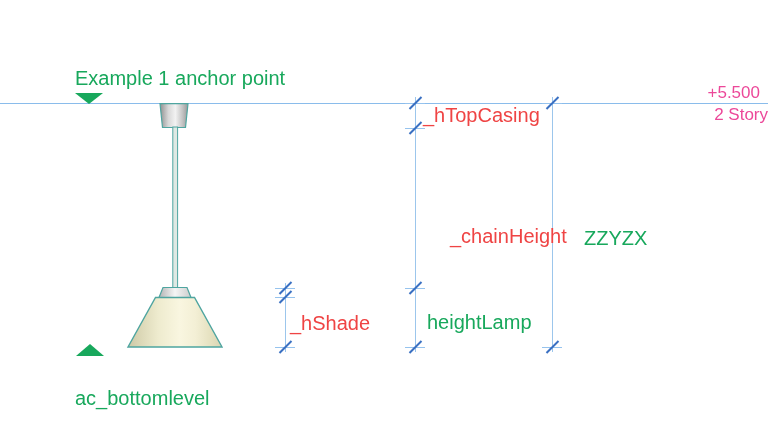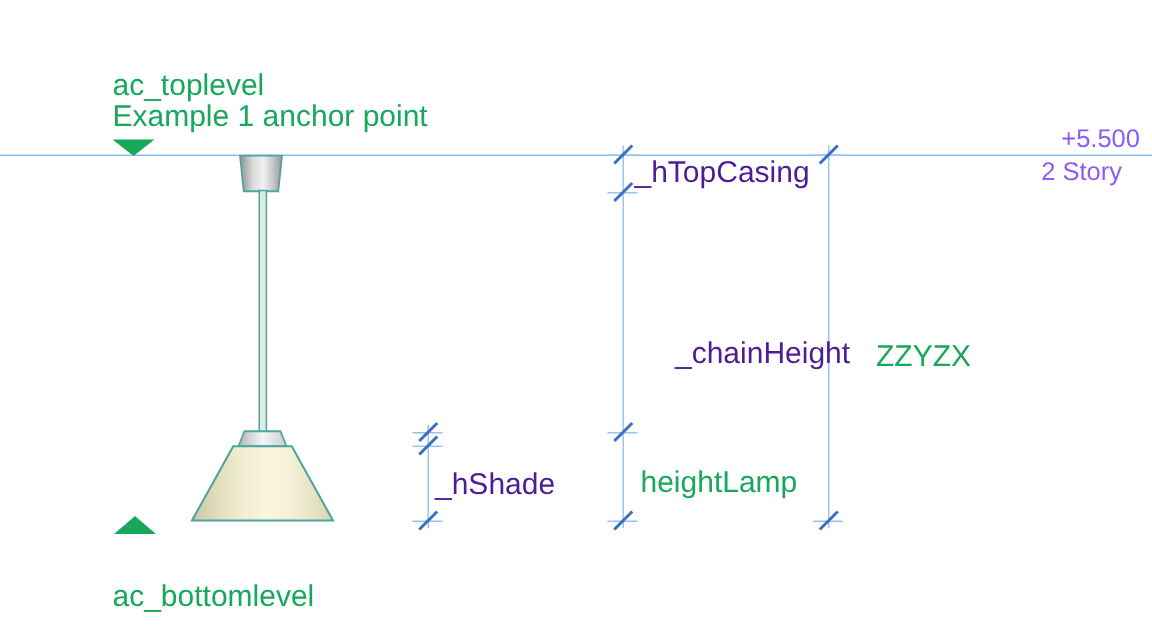--- a/index.html
+++ b/index.html
@@ -3,22 +3,22 @@
 <meta charset="utf-8">
 <style>
   html,body{margin:0;padding:0;background:#ffffff;}
   .canvas{
     position:relative;width:768px;height:427px;background:#ffffff;overflow:hidden;
     font-family:"Liberation Sans",sans-serif;
   }
   .abs{position:absolute;white-space:nowrap;}
   
   .green-label{color:#18a85c;font-size:20px;line-height:20px;}
-  .gray-label{color:#4c1d95;font-size:20px;line-height:22px;}
-  .blue-label{color:#8b5cf6;font-size:17px;line-height:18px;}
+  .gray-label{color:#ef4444;font-size:20px;line-height:22px;}
+  .blue-label{color:#ec4899;font-size:17px;line-height:18px;}
   
   .level-line{left:0;top:103px;width:768px;height:1px;background:#8abceb;}
   
   .tri-down{left:75px;top:93px;width:0;height:0;
     border-left:14px solid transparent;border-right:14px solid transparent;
     border-top:11px solid #18a85c;}
   .tri-up{left:76px;top:344px;width:0;height:0;
     border-left:14px solid transparent;border-right:14px solid transparent;
     border-bottom:12px solid #18a85c;}
   
@@ -32,23 +32,22 @@
   .lamp-svg{left:125px;top:103px;width:100px;height:250px;}
 </style>
 </head>
 <body>
 
 <div class="canvas">
 
   <div class="abs level-line"></div>
 
   <div class="abs blue-label" style="top:84px;right:8px;text-align:right;">+5.500</div>
-  <div class="abs blue-label" style="top:106px;right:20px;text-align:left;">2 Story</div>
+  <div class="abs blue-label" style="top:106px;right:0;text-align:left;">2 Story</div>
 
-  <div class="abs green-label" style="left:75px;top:47px;">ac_toplevel</div>
   <div class="abs green-label" style="left:75px;top:68px;">Example 1 anchor point</div>
   <div class="abs tri-down"></div>
 
   <div class="abs tri-up"></div>
   <div class="abs green-label" style="left:75px;top:348px;margin-top:40px;">ac_bottomlevel</div>
 
   <svg class="abs lamp-svg" viewBox="0 0 100 250">
     <defs>
       <linearGradient id="gradTopCasing" x1="0" y1="0" x2="1" y2="0">
         <stop offset="0" stop-color="#909090"></stop>

